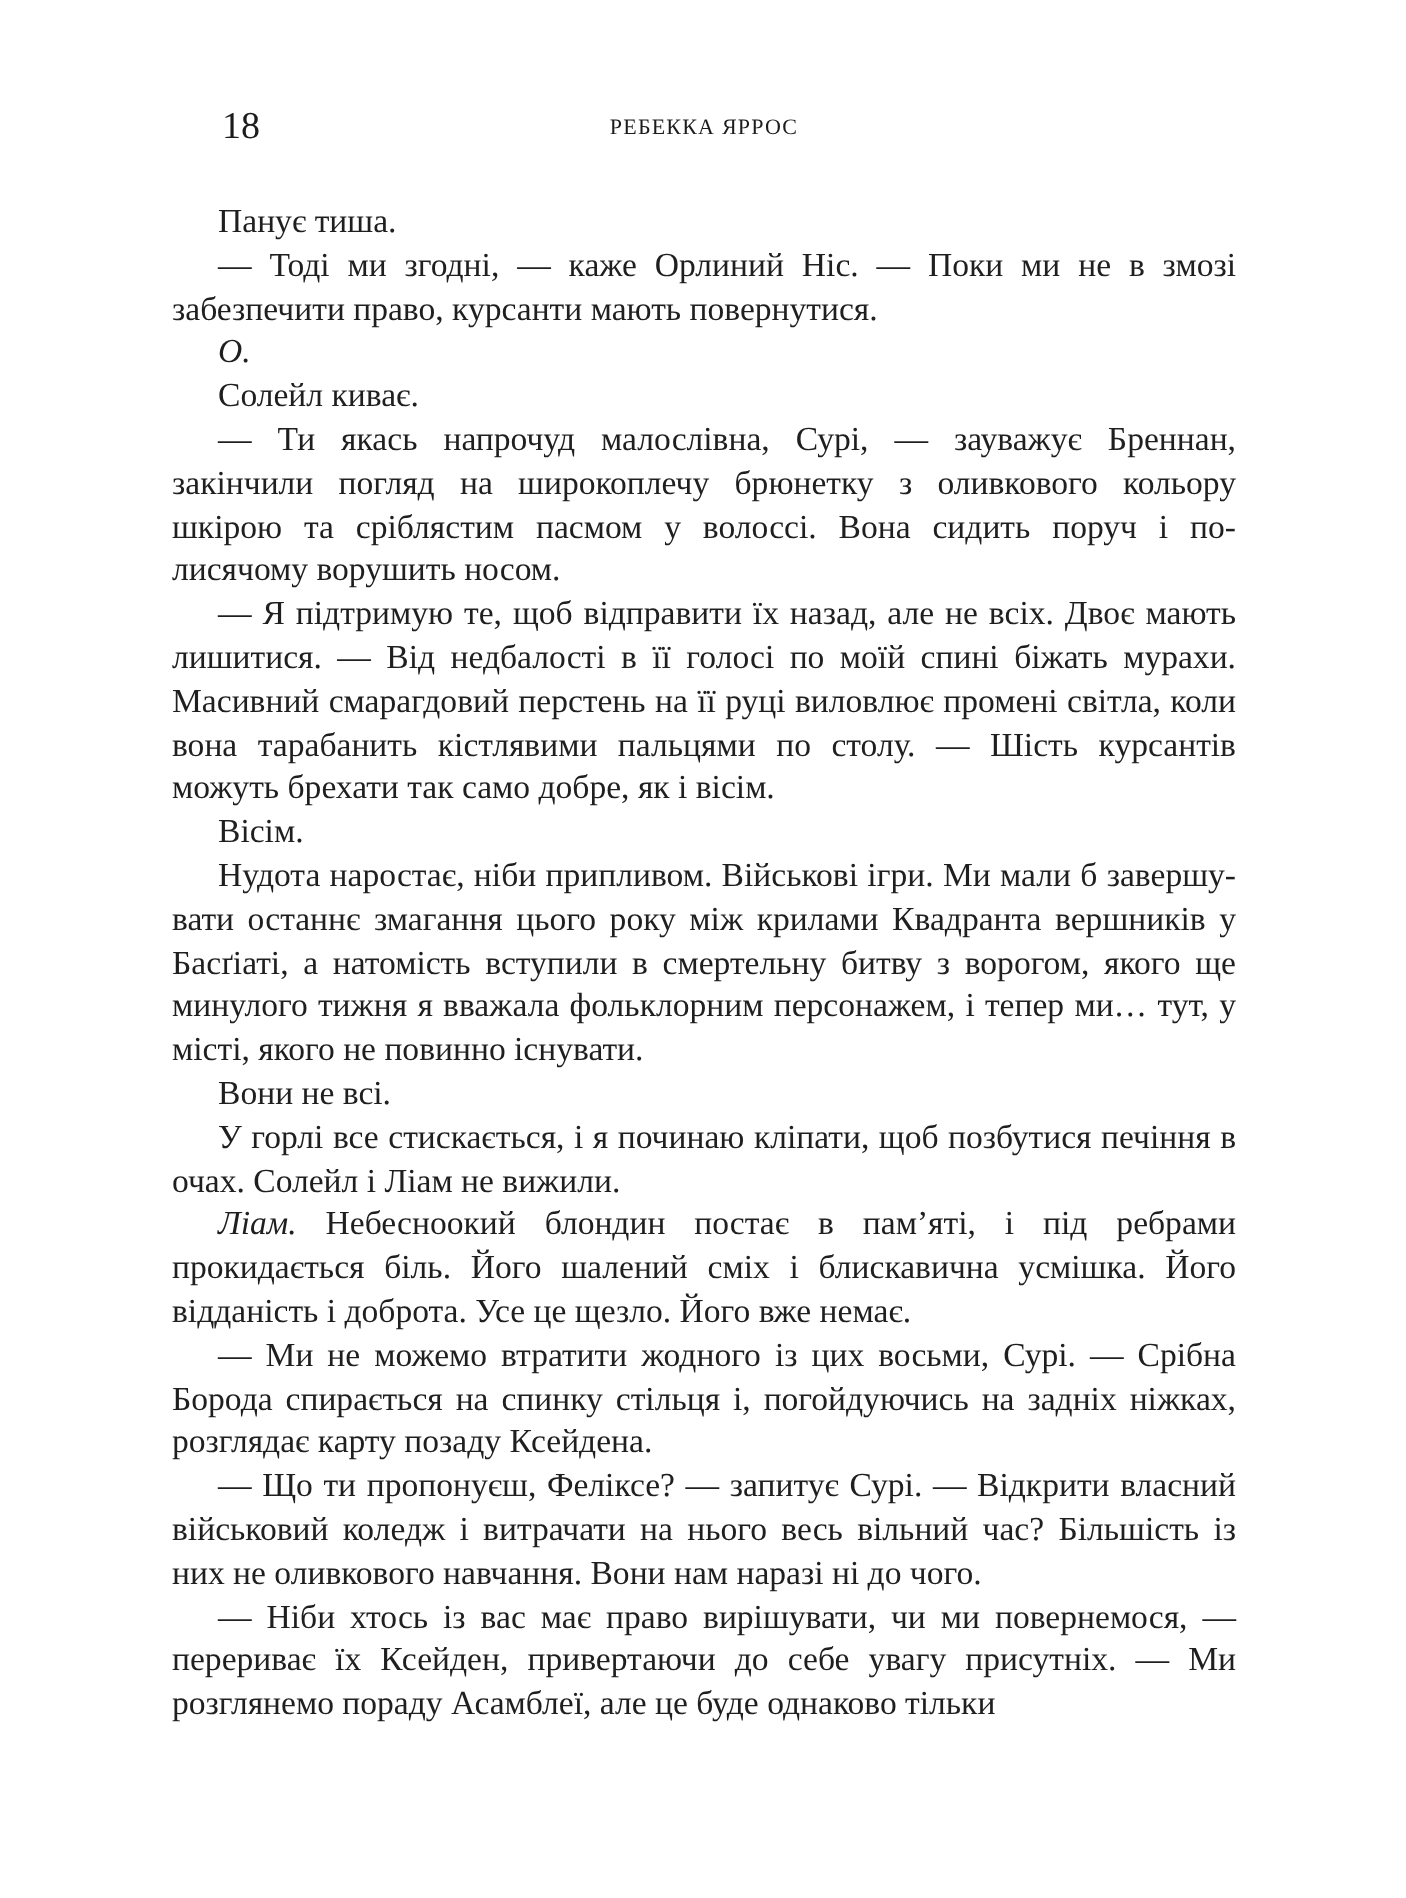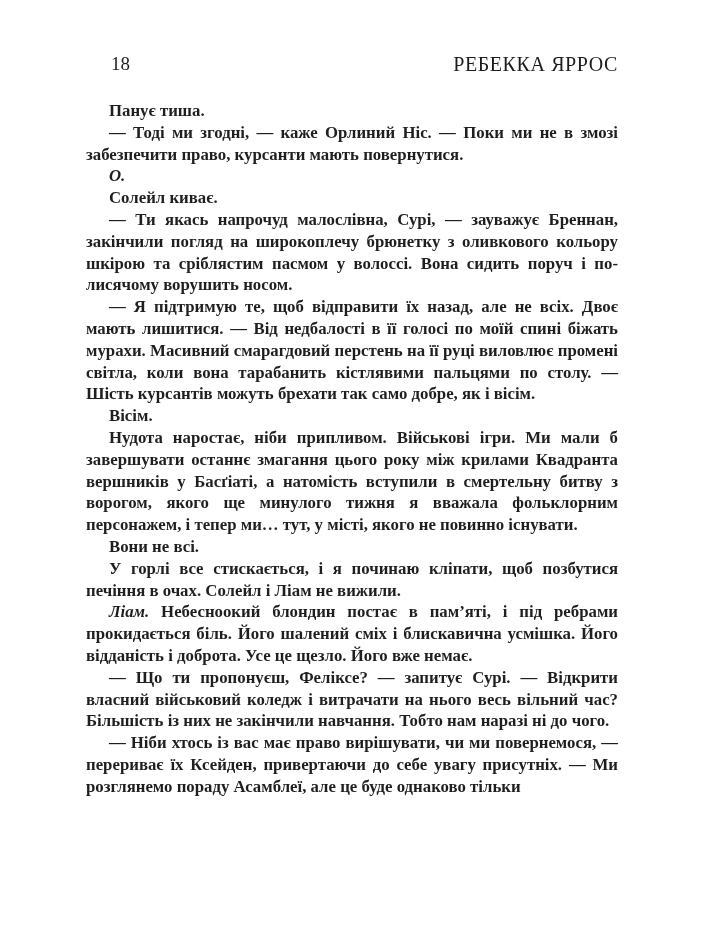--- a/index.html
+++ b/index.html
@@ -26,22 +26,22 @@
   .page-number {
     position: absolute;
     left: 4px;
     top: 0;
     font-size: 19px;
     line-height: 24px;
     color: #1c1c1c;
     margin-left: 21px;
   }
   .running-title {
-    text-align: right;
-    font-size: 20px;
+    text-align: center;
+    font-size: 11px;
     line-height: 24px;
     letter-spacing: 0.6px;
     color: #1c1c1c;
     font-family: Liberation Serif, serif;
   }
   .body-text {
     position: absolute;
     top: 100px;
     left: 86px;
     width: 532px;
@@ -49,21 +49,20 @@
     line-height: 21.8px;
     text-align: justify;
     -webkit-hyphens: manual;
     hyphens: manual;
     color: #1f1f1f;
   }
   .para {
     margin: 0;
     padding: 0;
     text-indent: 23px;
-    font-weight: bold;
   }
   .para em {
     font-style: italic;
   }
 </style>
 </head>
 <body>
 
 <div class="page">
   <div class="page-header">
@@ -75,16 +74,17 @@
       <p class="para"><span>— Тоді ми згодні, — каже Орлиний Ніс. — Поки ми не в змозі забезпе­чити право, курсанти мають повернутися.</span></p>
       <p class="para"><em>О.</em></p>
       <p class="para"><span>Солейл киває.</span></p>
       <p class="para"><span>— Ти якась напрочуд малослівна, Сурі, — зауважує Бреннан, закінчили погляд на широкоплечу брюнетку з оливкового кольору шкірою та сріблястим пасмом у волоссі. Вона сидить поруч і по-лисячому ворушить носом.</span></p>
       <p class="para"><span>— Я підтримую те, щоб відправити їх назад, але не всіх. Двоє мають ли­шитися. — Від недбалості в її голосі по моїй спині біжать мурахи. Масив­ний смарагдовий перстень на її руці виловлює промені світла, коли вона тарабанить кістлявими пальцями по столу. — Шість курсантів можуть брехати так само добре, як і вісім.</span></p>
       <p class="para"><span>Вісім.</span></p>
       <p class="para"><span>Нудота наростає, ніби припливом. Військові ігри. Ми мали б завершу­вати останнє змагання цього року між крилами Квадранта вершників у Бас­ґіаті, а натомість вступили в смертельну битву з ворогом, якого ще мину­лого тижня я вважала фольклорним персонажем, і тепер ми… тут, у місті, якого не повинно існувати.</span></p>
       <p class="para"><span>Вони не всі.</span></p>
       <p class="para"><span>У горлі все стискається, і я починаю кліпати, щоб позбутися печіння в очах. Солейл і Ліам не вижили.</span></p>
       <p class="para"><em>Ліам.</em><span> Небесноокий блондин постає в пам’яті, і під ребрами прокидаєть­ся біль. Його шалений сміх і блискавична усмішка. Його відданість і добро­та. Усе це щезло. Його вже немає.</span></p>
-      <p class="para"><span>— Що ти пропонуєш, Феліксе? — запитує Сурі. — Відкрити власний вій­ськовий коледж і витрачати на нього весь вільний час? Більшість із них не закінчили навчання. Тобто нам наразі ні до чого.</span></p>
+      <p class="para"><span>— Ми не можемо втратити жодного із цих восьми, Сурі. — Срібна Боро­да спирається на спинку стільця і, погойдуючись на задніх ніжках, розгля­дає карту позаду Ксейдена.</span></p>
+      <p class="para"><span>— Що ти пропонуєш, Феліксе? — запитує Сурі. — Відкрити власний вій­ськовий коледж і витрачати на нього весь вільний час? Більшість із них не оливкового навчання. Вони нам наразі ні до чого.</span></p>
       <p class="para"><span>— Ніби хтось із вас має право вирішувати, чи ми повернемося, — пере­риває їх Ксейден, привертаючи до себе увагу присутніх. — Ми розглянемо пораду Асамблеї, але це буде однаково тільки </span></p>
     </div>
 </div>
 
 </body></html>

